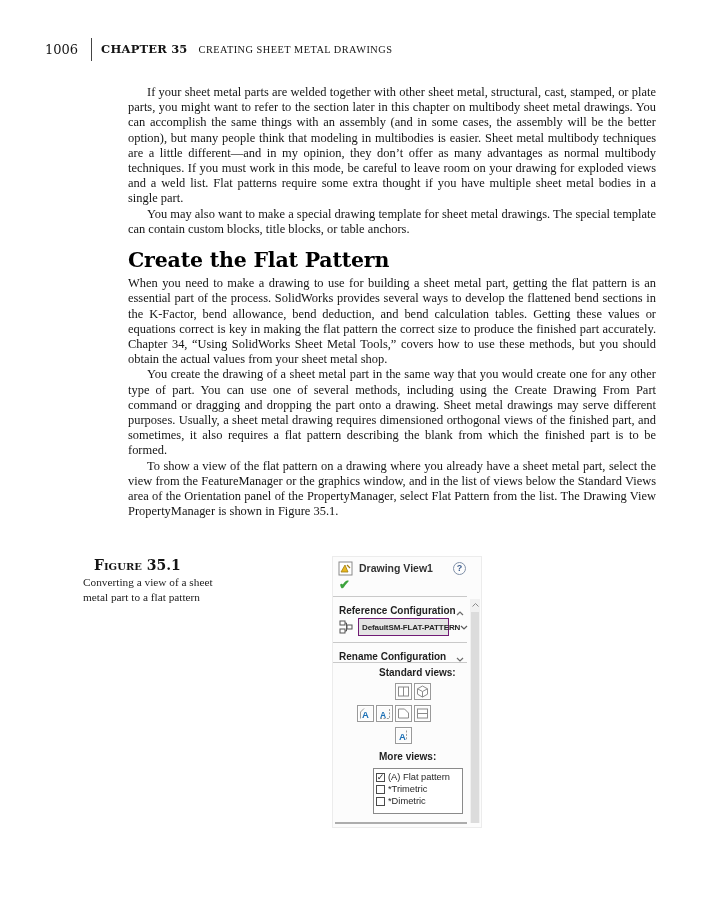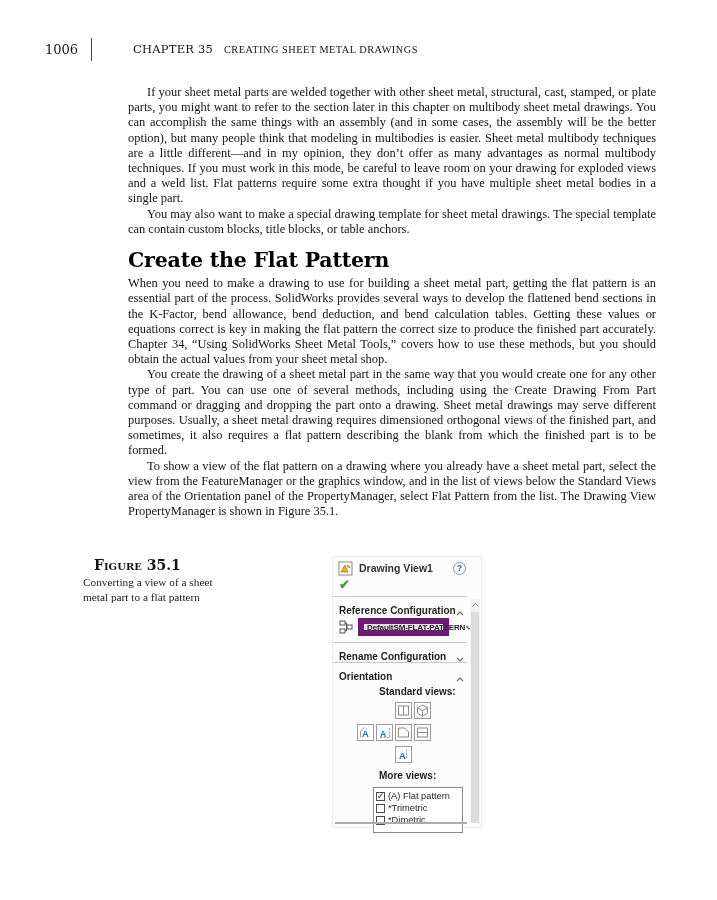--- a/index.html
+++ b/index.html
@@ -7,21 +7,21 @@
   .page {
     position: relative; width: 717px; height: 900px; margin: 0 auto;
     background: #ffffff; color: #141414; overflow: hidden;
     font-family: "Liberation Serif", serif;
   }
 
   
   .running-head { position: absolute; top: 37px; left: 45px; display: flex; align-items: center; height: 24px; }
   .folio { font-family: "DejaVu Serif", serif; font-weight: normal; font-size: 13px; }
   .head-rule { width: 1px; height: 23px; background: #444; margin: 0 9px 0 13px; }
-  .chapter-label { font-family: "DejaVu Serif", serif; font-weight: normal; font-size: 11.5px; margin-right: 11px; letter-spacing: .2px; margin-left: 32px; }
+  .chapter-label { font-family: "DejaVu Serif", serif; font-weight: bold; font-size: 11.5px; margin-right: 11px; letter-spacing: .2px; }
   .chapter-title { font-size: 10.3px; letter-spacing: .5px; }
 
   
   .article { position: absolute; left: 128px; top: 85px; width: 528px;
     font-size: 12.45px; line-height: 15.2px; text-align: justify; }
   .article p { text-indent: 19px; }
   .article h1 { font-family: "DejaVu Serif", serif; font-weight: bold; font-size: 20.5px;
     letter-spacing: -.2px; margin: 16px 0 8px 0; color: #000; }
   .article p.noindent { text-indent: 0; }
 
@@ -40,21 +40,21 @@
   .help-btn { width: 13px; height: 13px; border-radius: 50%; border: 1px solid #8090a8; color: #3e5e8e;
     font-size: 9px; font-weight: bold; display: flex; align-items: center; justify-content: center; margin-right: 11px; cursor: default; }
   .pm-ok { padding: 0 4px 3px 6px; height: 18px; }
   .check { color: #3da33d; font-weight: bold; font-size: 13px; line-height: 14px; }
   .pm-divider { height: 1px; background: #c9c9c9; margin: 0 14px 0 0; }
   .pm-section-head { display: flex; align-items: flex-end; justify-content: space-between;
     padding: 0 17px 0 6px; height: 19px; font-weight: bold; color: #1f1f1f; cursor: default; }
   .chev svg { display: block; }
   .config-row { display: flex; align-items: center; gap: 5px; padding: 2px 6px 6px 6px; }
   .cfg-icon { width: 14px; height: 14px; flex: 0 0 auto; }
-  .combo { width: 91px; height: 18px; background: #e4e4e4; border: 6px solid #701a75;
+  .combo { width: 91px; height: 18px; background: #e4e4e4; border: 1px solid #701a75;
     display: flex; align-items: center; justify-content: space-between; padding: 0 4px 0 3px; }
   .combo-text { font-size: 8px; font-weight: bold; letter-spacing: -.1px; white-space: nowrap; }
   .sv-label { font-weight: bold; margin: 4px 0 0 46px; height: 14px; color: #1f1f1f; }
   .views-grid { position: relative; height: 64px; margin: 2px 0 0 24px; width: 110px; }
   .vbtn { position: absolute; width: 17px; height: 17px; background: #fbfbfb;
     border: 1px solid #9a9a9a; box-shadow: inset 0 0 0 1px #ffffff;
     display: flex; align-items: center; justify-content: center; cursor: default; }
   .mv-list { margin: 3px 0 0 40px; width: 90px; height: 46px; border: 1px solid #8a8a8a;
     background: #fff; padding: 2px 2px; overflow: hidden; }
   .mv-item { display: flex; align-items: center; gap: 3px; height: 12px; }
@@ -146,28 +146,20 @@
       <span>Rename Configuration</span>
       <span class="chev">
         <svg width="8" height="5" viewBox="0 0 8 5">
             <polyline points="1,1 4,4 7,1" fill="none" stroke="#6a6a6a" stroke-width="1.2"></polyline>
           </svg>
       </span>
     </div>
 
     <div class="pm-divider"></div>
 
-    <div class="pm-section-head">
-      <span>Orientation</span>
-      <span class="chev">
-        <svg width="8" height="5" viewBox="0 0 8 5">
-            <polyline points="1,4 4,1 7,4" fill="none" stroke="#6a6a6a" stroke-width="1.2"></polyline>
-          </svg>
-      </span>
-    </div>
 
     <div class="sv-label">Standard views:</div>
 
     <div class="views-grid">
 
       <span class="vbtn" style="left:38px; top:0;">
         <svg width="13" height="13" viewBox="0 0 13 13">
           <rect x="1.5" y="2" width="10" height="9" fill="#fff" stroke="#8a8a8a"></rect>
           <line x1="6.5" y1="2" x2="6.5" y2="11" stroke="#8a8a8a"></line>
         </svg>

